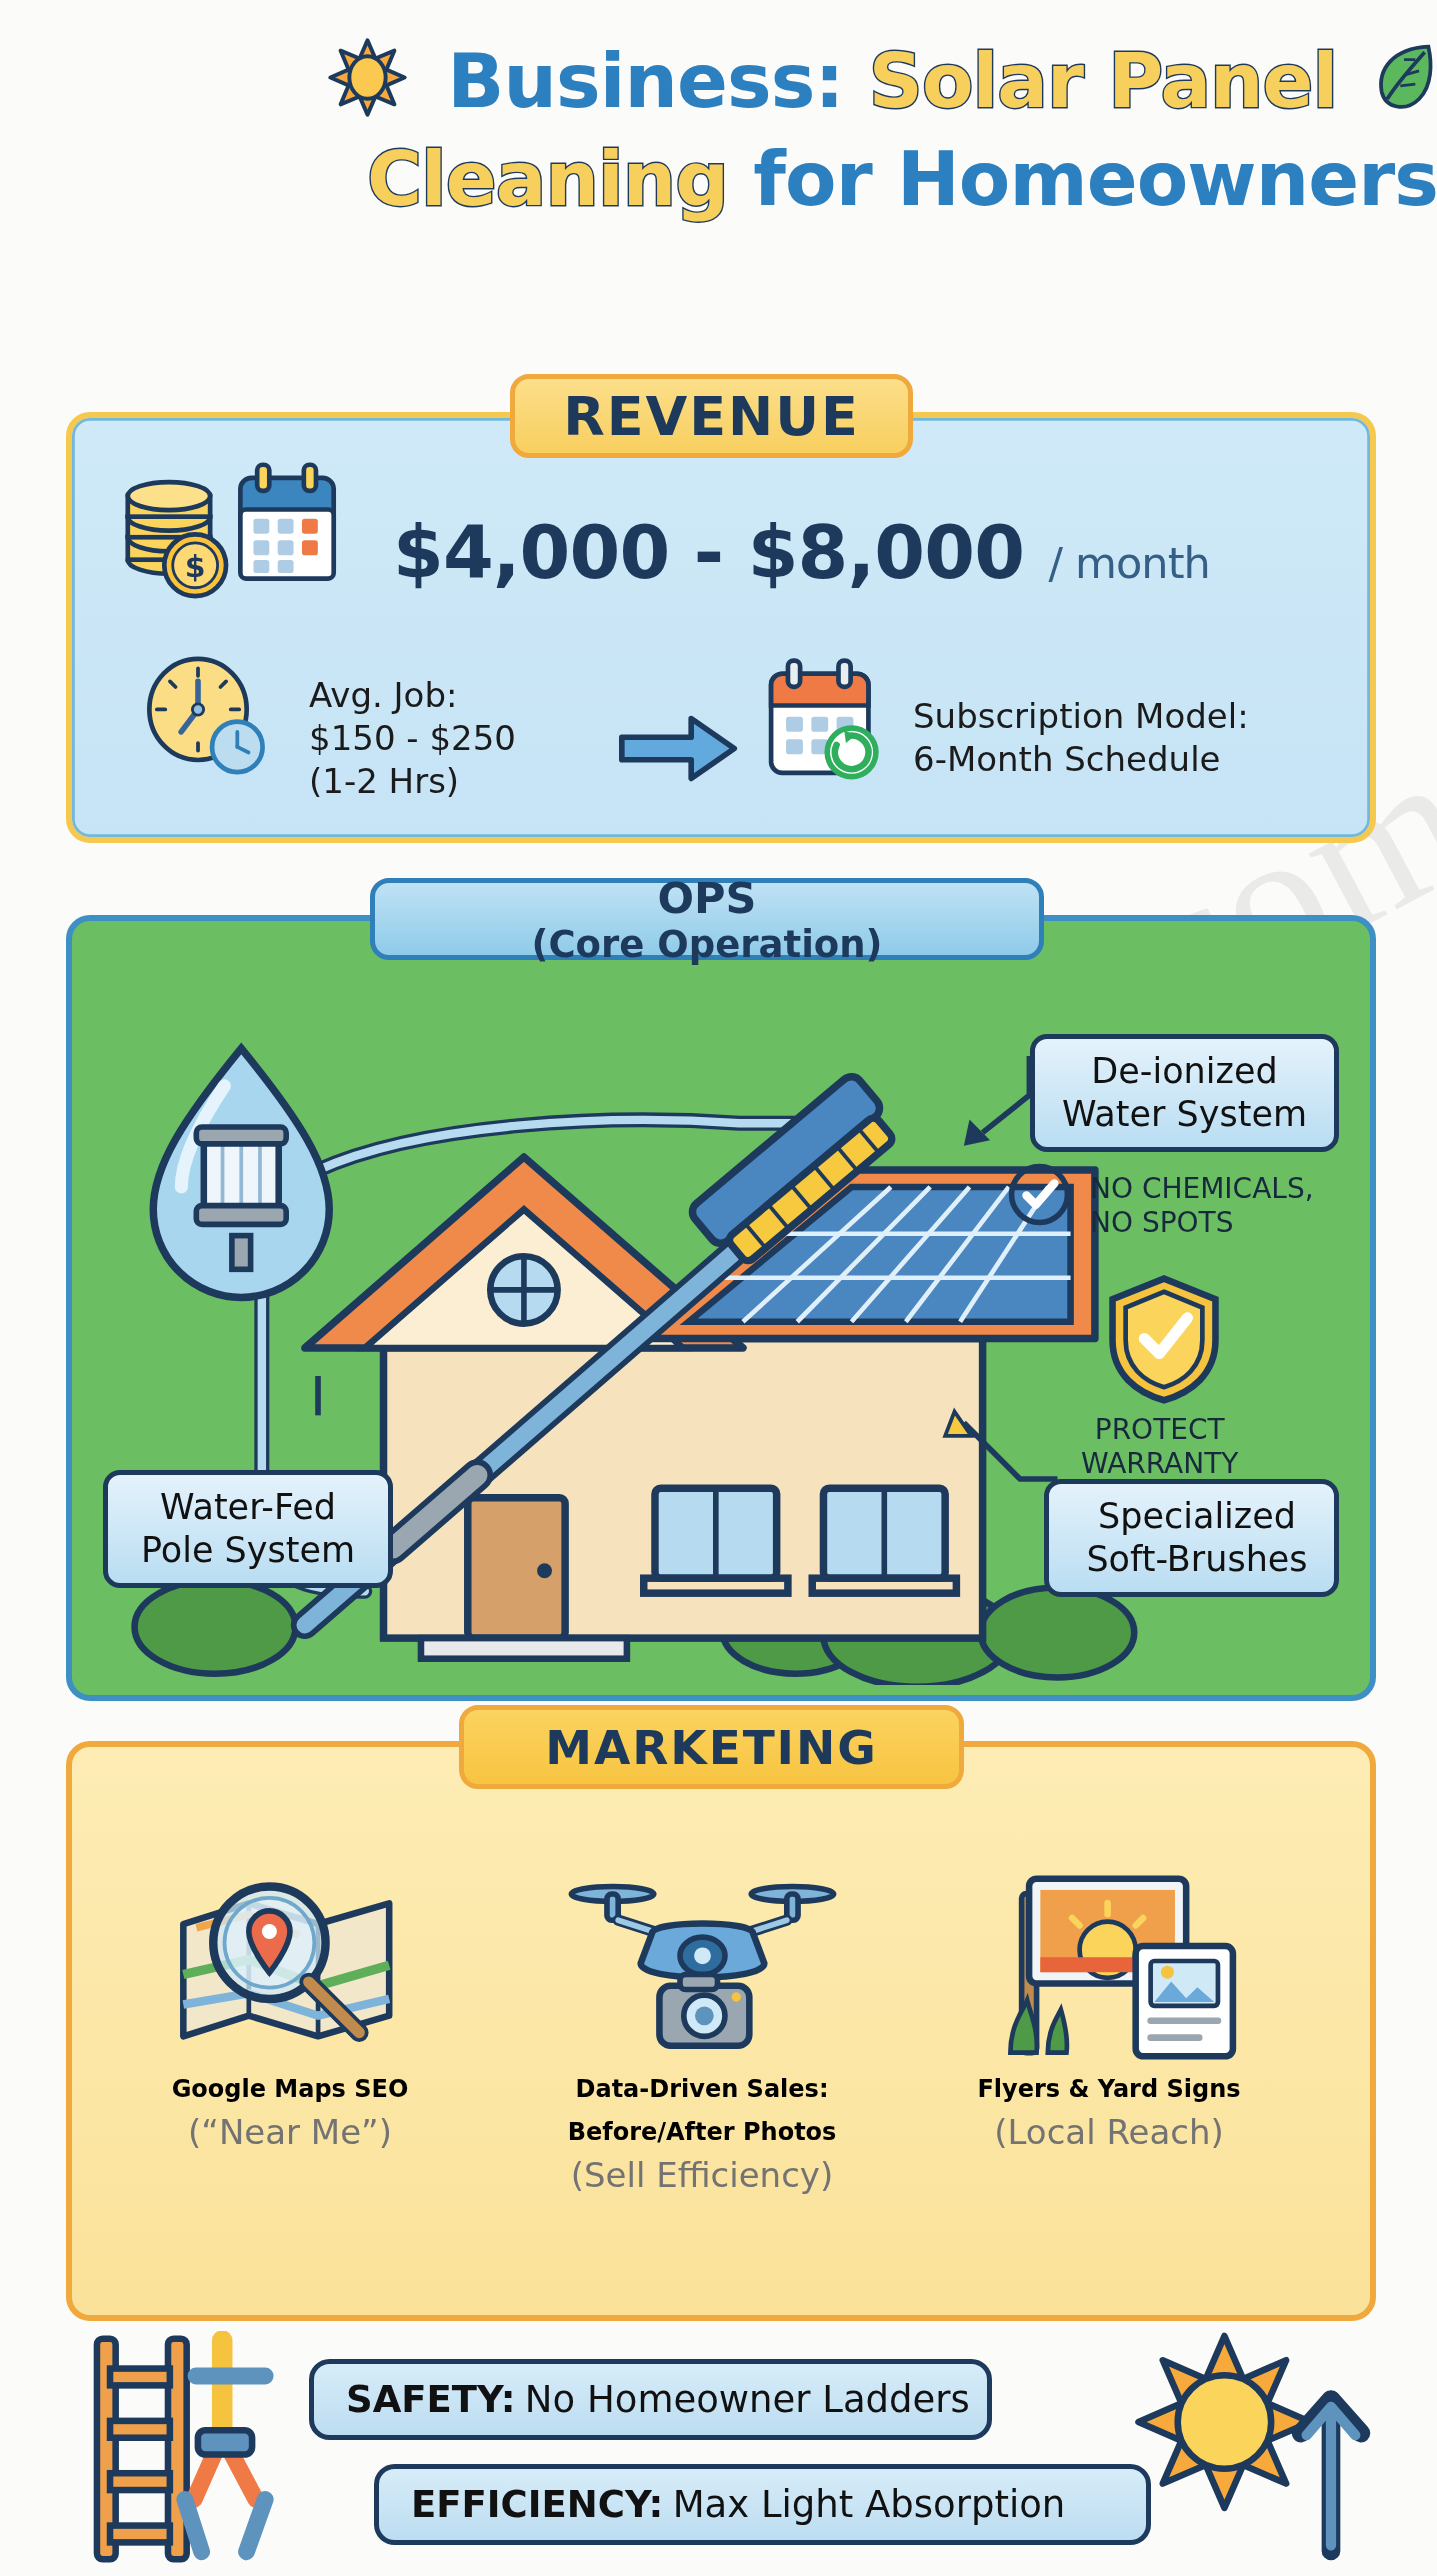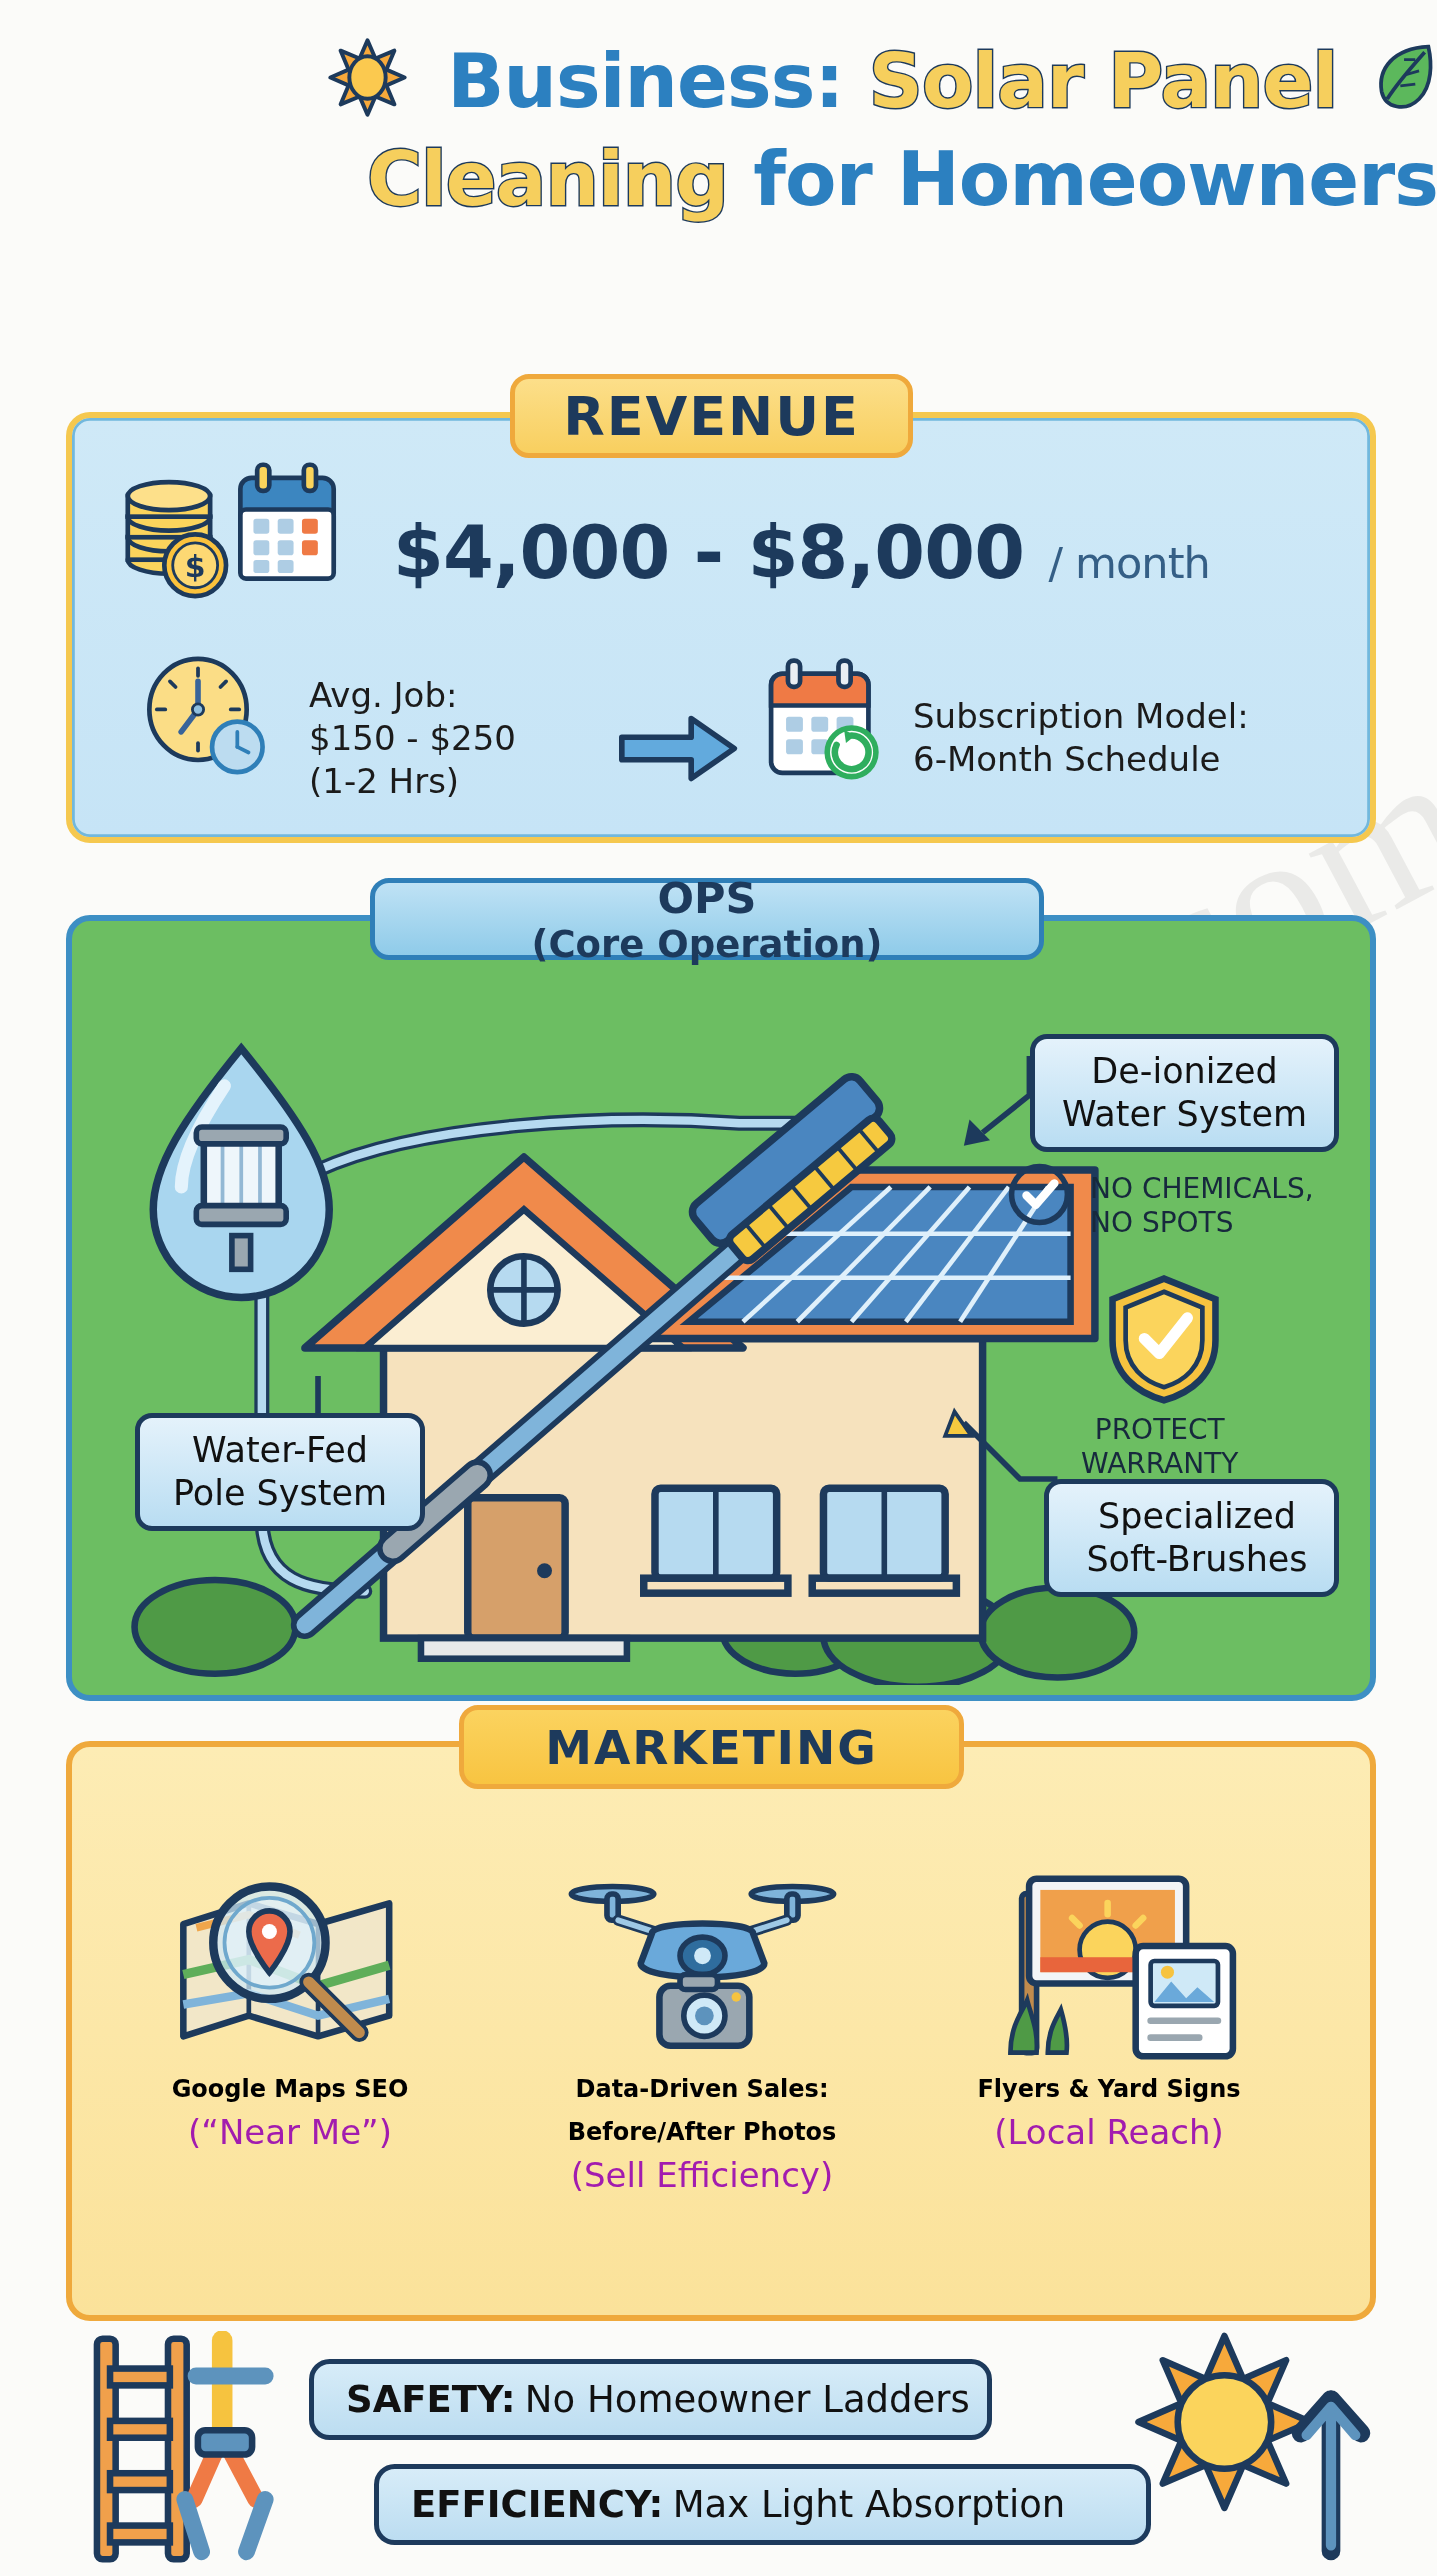--- a/index.html
+++ b/index.html
@@ -81,21 +81,21 @@
   }
   #ops-badge .sub{font-size:37px;font-weight:bold;}
   .ops-label{
     position:absolute;box-sizing:border-box;
     background:linear-gradient(180deg,#e4f2fb 0%,#b9ddf2 100%);
     border:5.6px solid #1d3a5c;border-radius:17px;
     font-family:"DejaVu Sans", sans-serif;font-size:35px;line-height:43px;
     color:#111;text-align:center;padding:11.2px 17px;z-index:4;
   }
   #lbl-deionized{left:1030px;top:1034px;width:309px;}
-  #lbl-waterfed{left:103px;top:1413px;width:290px;margin-left:32px;}
+  #lbl-waterfed{left:103px;top:1470px;width:290px;}
   #lbl-brushes{left:1044px;top:1479px;width:295px;padding-left:28px;}
   .ops-note{
     position:absolute;font-family:"DejaVu Sans", sans-serif;
     font-size:28px;line-height:34px;color:#17293d;z-index:4;
   }
   #note-chem{left:1090px;top:1172px;}
   #note-warranty{left:1081px;top:1413px;text-align:center;}
 
   
   #mkt-card{
@@ -111,21 +111,21 @@
   .mkt-col{
     position:absolute;top:1853px;width:412px;text-align:center;
   }
   #mkt-col-0{left:84px;}
   #mkt-col-1{left:496px;}
   #mkt-col-2{left:903px;}
   .mkt-icon{height:215px;display:flex;align-items:center;justify-content:center;}
   .mkt-t1{font-family:"DejaVu Sans", sans-serif;font-weight:bold;
     font-size:24px;line-height:43px;color:#000000;}
   .mkt-t2{font-family:"DejaVu Sans", sans-serif;
-    font-size:34px;line-height:43px;color:#a21caf;}
+    font-size:34px;line-height:43px;color:#737373;}
 
   
   .foot-banner{
     position:absolute;box-sizing:border-box;
     background:linear-gradient(180deg,#d7ecf8 0%,#bcddf1 100%);
     border:5.6px solid #1d3a5c;border-radius:20.6px;
     display:flex;align-items:center;padding-left:32px;
     font-family:"DejaVu Sans", sans-serif;font-size:37px;color:#111;
     white-space:nowrap;
   }

